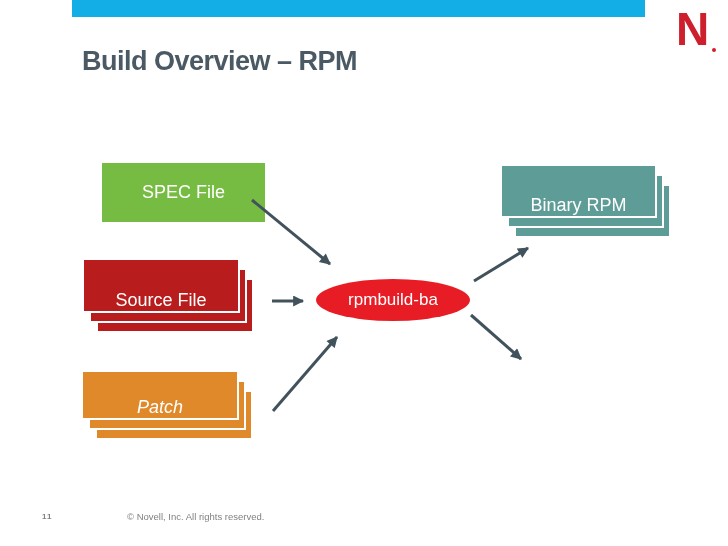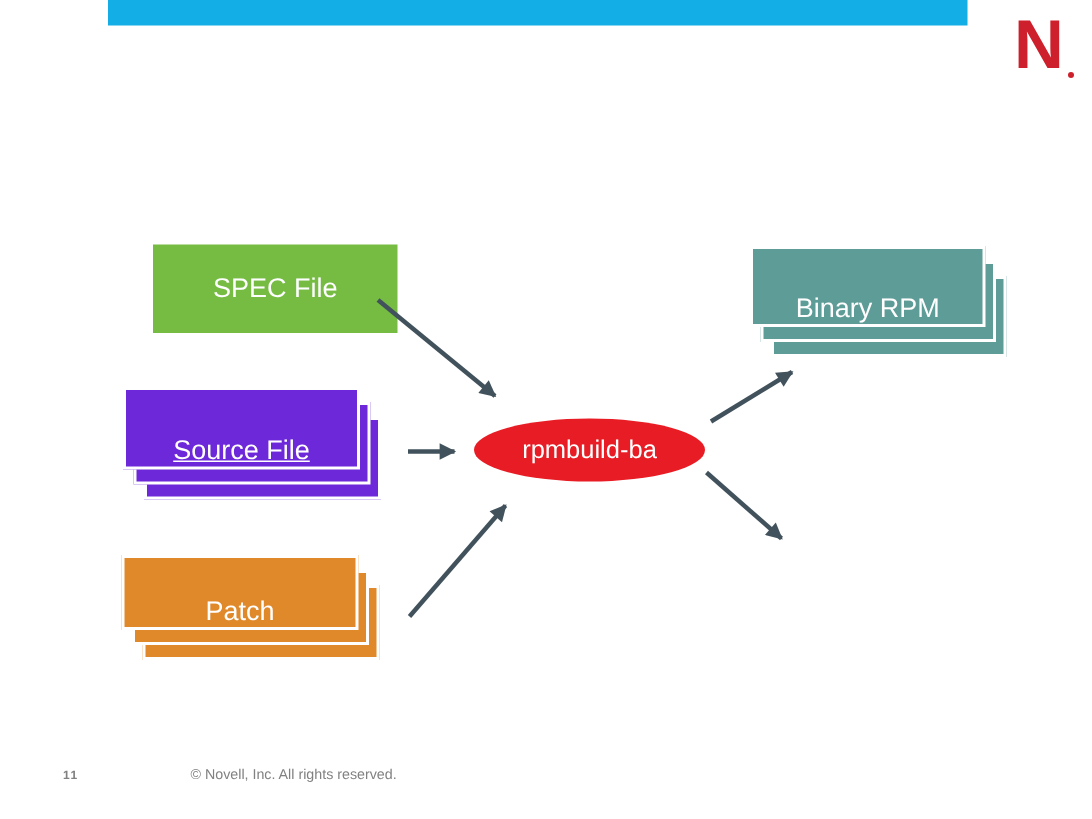--- a/index.html
+++ b/index.html
@@ -32,22 +32,22 @@
     display:flex; align-items:center; justify-content:center;
     color:#ffffff; font-size:18px; white-space:nowrap;margin-left:21px;
   }
   .layer { position:absolute; border:2px solid #ffffff; }
   .layer.front { display:flex; align-items:flex-end; justify-content:center;
     color:#ffffff; font-size:18px; white-space:nowrap; }
 
   #node-spec-file { left:81px; top:163px; width:163px; height:59px; background:#76BC43; }
 
   #node-source-file { left:82px; top:258px; width:172px; height:75px; }
-  #node-source-file .layer { width:158px; height:55px; background:#6d28d9;text-decoration:underline; }
-  #node-patch { left:81px; top:370px; width:172px; height:70px; }
+  #node-source-file .layer { width:158px; height:55px; background:#b91c1c; }
+  #node-patch { left:81px; top:370px; width:172px; height:70px;font-style:italic; }
   #node-patch .layer { width:158px; height:50px; background:#E0892A; }
   #node-binary-rpm { left:500px; top:164px; width:171px; height:74px; }
   #node-binary-rpm .layer { width:157px; height:54px; background:#5E9C97; }
   .layer.back  { left:14px; top:20px; }
   .layer.mid   { left:7px;  top:10px; }
   .layer.front { left:0;    top:0;   }
 
   #node-rpmbuild {
     left:316px; top:279px; width:154px; height:42px;
     background:#E81C24; border-radius:50%;
@@ -71,20 +71,21 @@
 
 <div class="slide">
 
   <div class="top-bar"></div>
 
   <div class="logo">
     <span>N</span>
     <span class="logo-dot"></span>
   </div>
 
+  <h1 class="page-title">Build Overview – RPM</h1>
 
   <div class="node box" id="node-spec-file">
     <span>SPEC File</span>
   </div>
 
   <div class="node" id="node-source-file">
     <div class="layer back"></div>
     <div class="layer mid"></div>
     <div class="layer front">
       <span>Source File</span>

